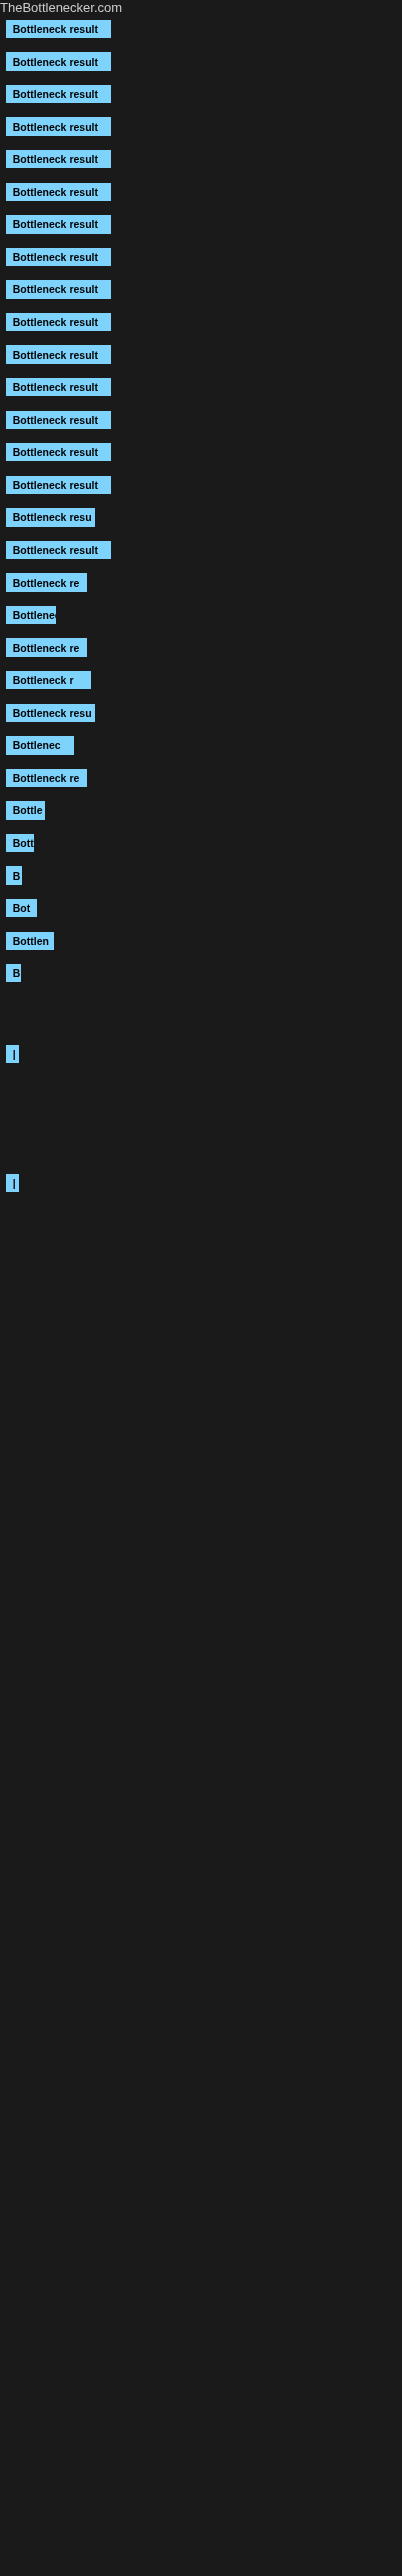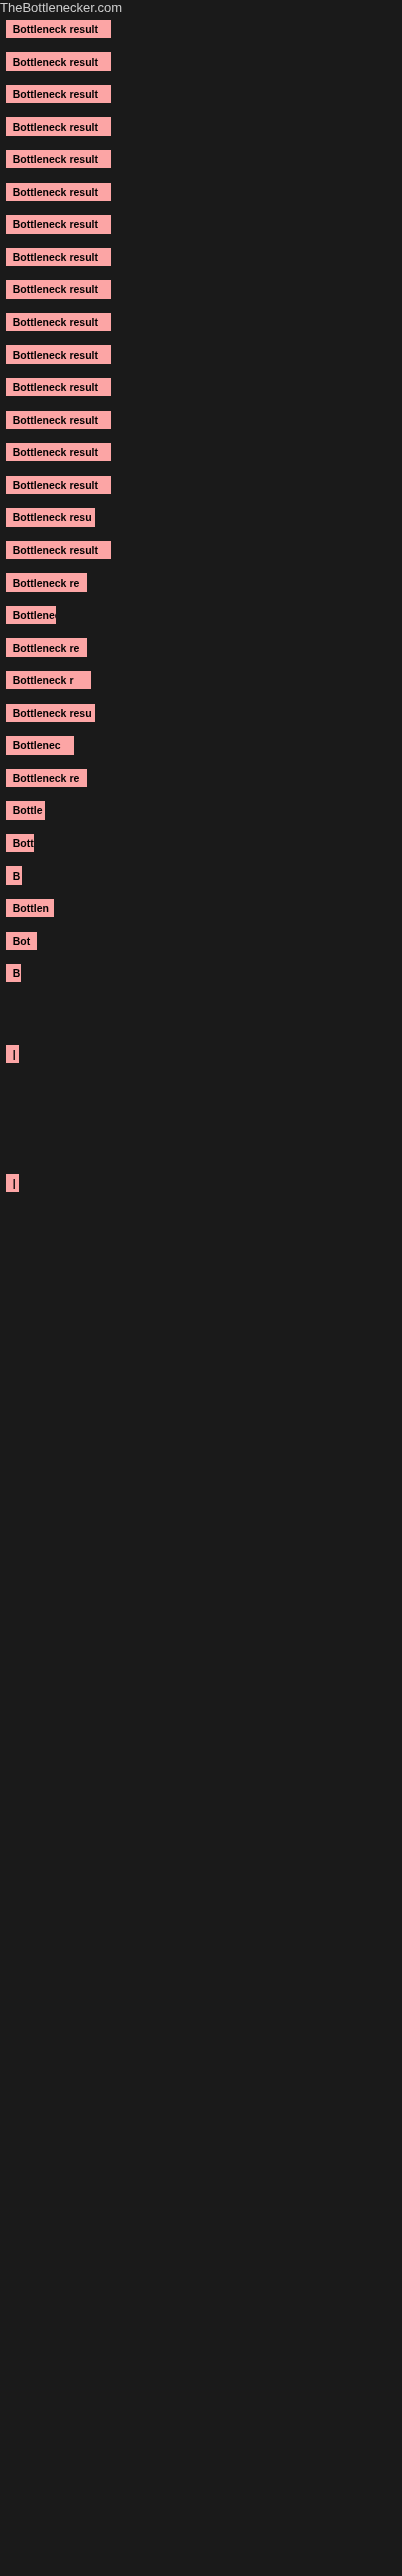--- a/index.html
+++ b/index.html
@@ -16,21 +16,21 @@
     }
     .site-title {
       color: #cccccc;
       font-size: 13px;
       text-align: center;
       padding: 6.4px 0 3.2px 0;
       font-weight: normal;
     }
     .bottleneck-item {
       margin: 4.8px 6.4px;
-      background-color: #fca5a5;
+      background-color: #7dd3fc;
       color: #000000;
       font-size: 10.5px;
       font-weight: bold;
       padding: 3.2px 6.4px;
       display: inline-block;
       white-space: nowrap;
       overflow: hidden;
     }
     .row {
       display: block;
@@ -65,22 +65,22 @@
     <div class="row"><div class="bottleneck-item" style="width: 81px;">Bottleneck re</div></div>
     <div class="row"><div class="bottleneck-item" style="width: 50px;">Bottleneck</div></div>
     <div class="row"><div class="bottleneck-item" style="width: 81px;">Bottleneck re</div></div>
     <div class="row"><div class="bottleneck-item" style="width: 85px;">Bottleneck r</div></div>
     <div class="row"><div class="bottleneck-item" style="width: 89px;">Bottleneck resu</div></div>
     <div class="row"><div class="bottleneck-item" style="width: 68px;">Bottlenec</div></div>
     <div class="row"><div class="bottleneck-item" style="width: 81px;">Bottleneck re</div></div>
     <div class="row"><div class="bottleneck-item" style="width: 39px;">Bottle</div></div>
     <div class="row"><div class="bottleneck-item" style="width: 28px;">Bott</div></div>
     <div class="row"><div class="bottleneck-item" style="width: 16px;">B</div></div>
+    <div class="row"><div class="bottleneck-item" style="width: 31px;">Bot</div></div>
     <div class="row"><div class="bottleneck-item" style="width: 48px;">Bottlen</div></div>
-    <div class="row"><div class="bottleneck-item" style="width: 31px;">Bot</div></div>
     <div class="row"><div class="bottleneck-item" style="width: 14.5px;">B</div></div>
     <div class="row" style="height: 22.5px;"></div>
     <div class="row" style="height: 22.5px;"></div>
     <div class="row"><div class="bottleneck-item" style="width: 8px;">|</div></div>
     <div class="row" style="height: 22.5px;"></div>
     <div class="row" style="height: 22.5px;"></div>
     <div class="row" style="height: 22.5px;"></div>
     <div class="row" style="height: 22.5px;"></div>
     <div class="row"><div class="bottleneck-item" style="width: 8px;">|</div></div>
   </div>

